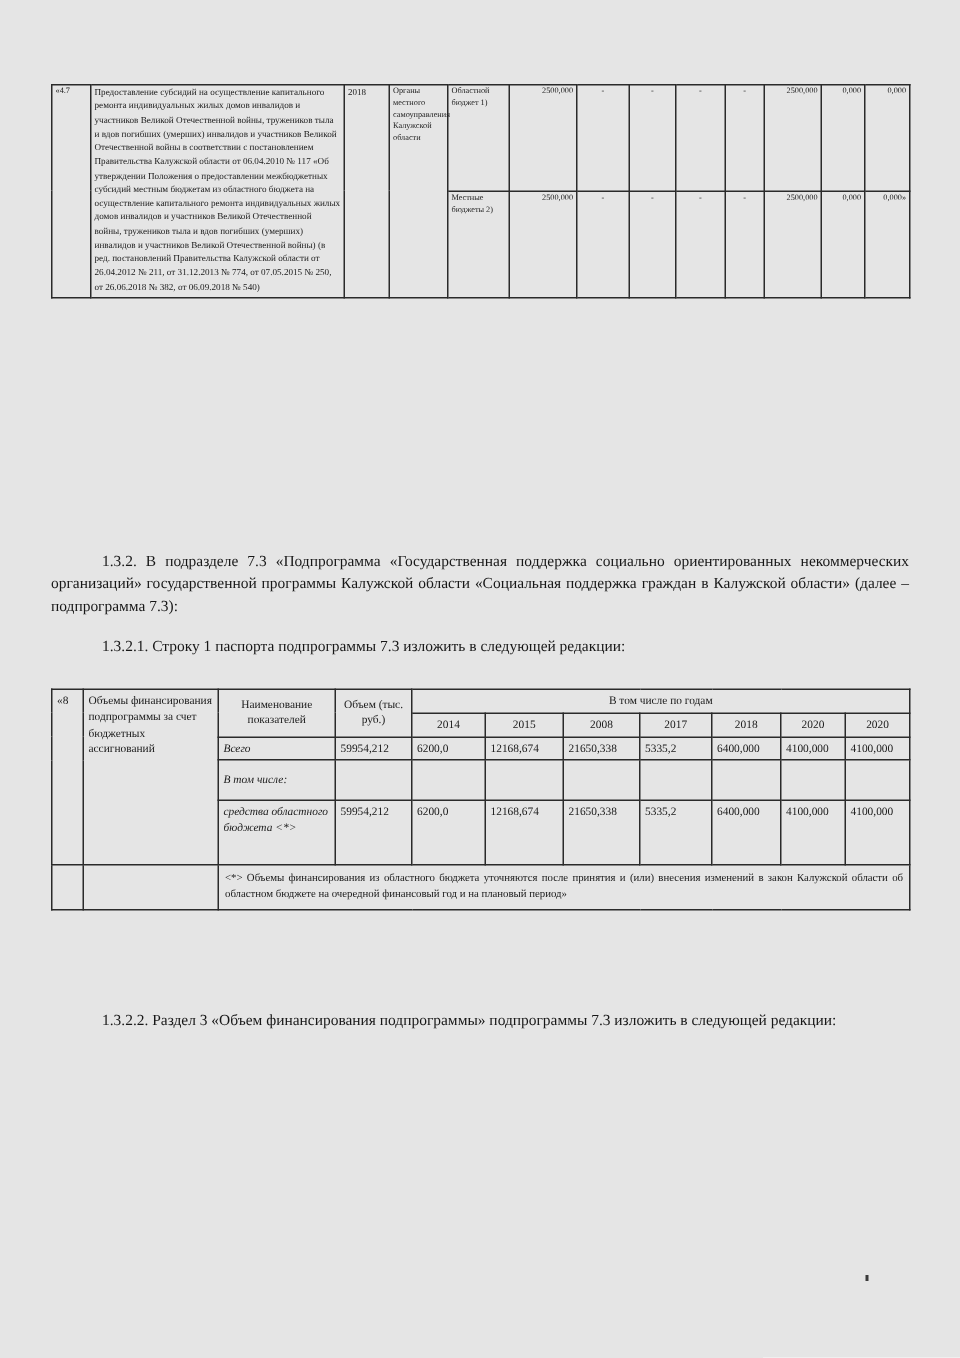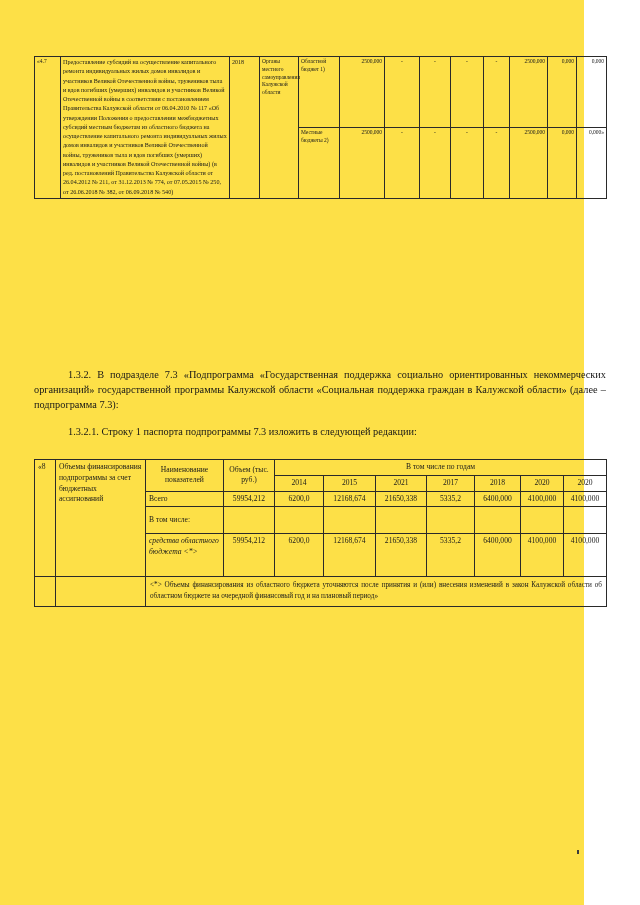--- a/index.html
+++ b/index.html
@@ -11,23 +11,23 @@
     width: 640px;
     height: 905px;
     position: relative;
     font-family: "Liberation Serif", "DejaVu Serif", serif;
     color: #1a1a1a;
     overflow: hidden;
   }
   .page {
     position: absolute;
     left: 0; top: 0;
-    width: 584px;
+    width: 640px;
     height: 905px;
-    background: #fde047;
+    background: #e5e5e5;
   }
 
   
   table {
     border-collapse: collapse;
     table-layout: fixed;
   }
   table td, table th {
     border: 1px solid #ululu;
   }
@@ -98,27 +98,28 @@
     border: 1px solid #2a2a2a;
     padding: 2px 3px;
     vertical-align: top;
     line-height: 1.42;
   }
   .tbl2 td.c {
     text-align: center;
     vertical-align: middle;
   }
   .tbl2 td.n {
-    text-align: center;
+    text-align: left;
     vertical-align: middle;
     white-space: nowrap;
     padding-right: 3px;
   }
   .tbl2 td.mid {
     vertical-align: middle;
+    font-style: italic;
   }
   .tbl2 .note {
     font-size: 7.2px;
     line-height: 1.5;
     text-align: justify;
     padding: 3px 4px 4px 4px;
   }
   .tbl2 .lbl8 {
     font-size: 7.6px;
   }
@@ -209,21 +210,21 @@
       <tr>
         <td class="lbl8" rowspan="5">«8</td>
         <td rowspan="5">Объемы финансирования подпрограммы за счет бюджетных ассигнований</td>
         <td class="c" rowspan="2">Наименование показателей</td>
         <td class="c" rowspan="2">Объем (тыс. руб.)</td>
         <td class="c" colspan="7">В том числе по годам</td>
       </tr>
       <tr>
         <td class="c">2014</td>
         <td class="c">2015</td>
-        <td class="c">2021</td>
+        <td class="c">2008</td>
         <td class="c">2017</td>
         <td class="c">2018</td>
         <td class="c">2020</td>
         <td class="c">2020</td>
       </tr>
 
       <tr>
         <td class="mid">Всего</td>
         <td class="n">59954,212</td>
         <td class="n">6200,0</td>
@@ -260,18 +261,21 @@
       </tr>
 
       <tr>
         <td style="border-right:1px solid #2a2a2a;"></td>
         <td></td>
         <td class="note" colspan="9">&lt;*&gt; Объемы финансирования из областного бюджета уточняются после принятия и (или) внесения изменений в закон Калужской области об областном бюджете на очередной финансовый год и на плановый период»</td>
       </tr>
     </tbody>
   </table>
 
+  <div class="para" style="left:34px; top:674px; width:572px;">
+    <span class="ind">1.3.2.2. Раздел 3 «Объем финансирования подпрограммы» подпрограммы 7.3 изложить в следующей редакции:</span>
+  </div>
 
 
 
   <div class="speck"></div>
 
 </div>
 
 </body></html>

